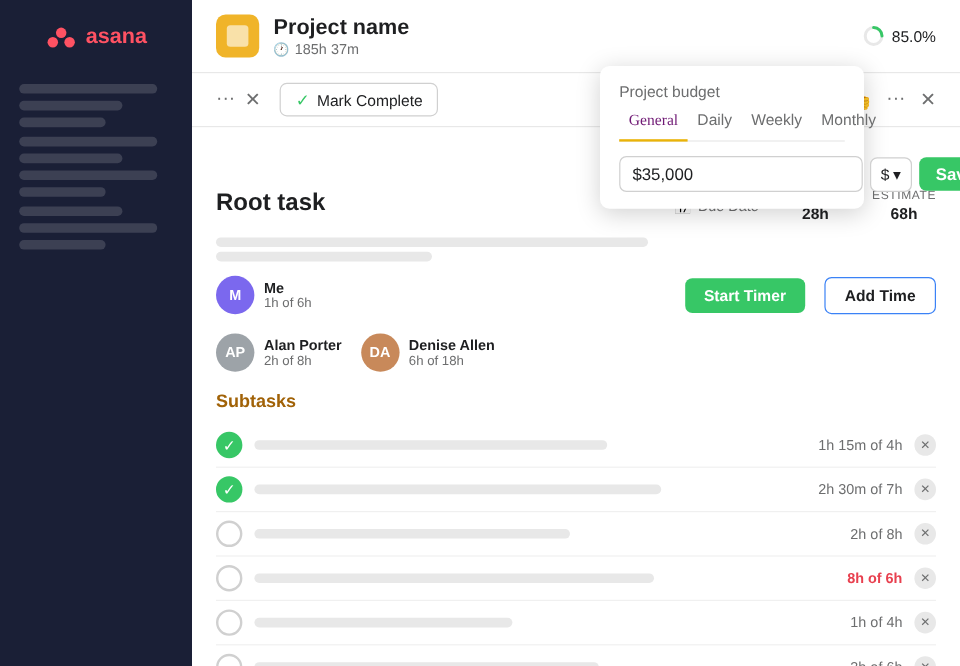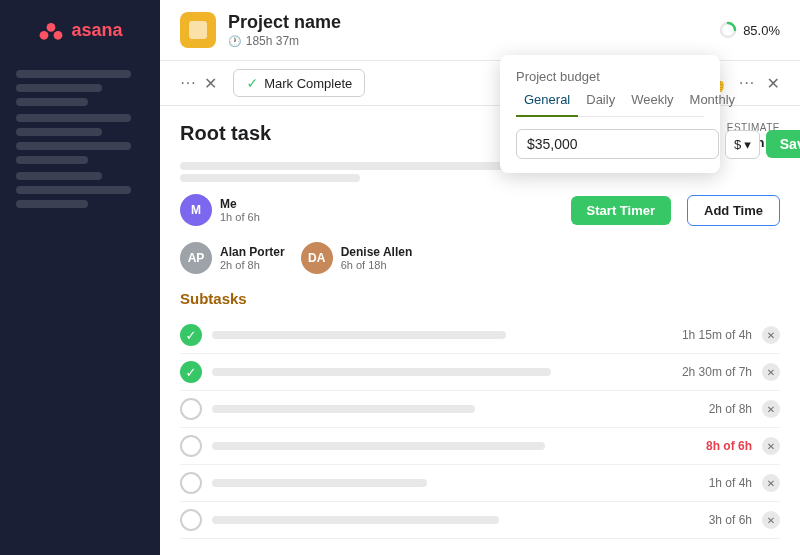--- a/index.html
+++ b/index.html
@@ -88,21 +88,21 @@
       width: 220px;
       z-index: 100;
     }
     .popup-title { font-size: 13px; color: #6d6e6f; margin-bottom: 4px; }
     .popup-tabs { display: flex; gap: 0; margin-bottom: 12px; border-bottom: 1px solid #e8e8e8; }
     .popup-tab {
       font-size: 13px; font-weight: 500; padding: 4px 8px 8px 8px;
       cursor: pointer; color: #6d6e6f; border-bottom: 2px solid transparent;
       margin-bottom: -1px;
     }
-    .popup-tab.active { color: #0c4a6e; border-bottom: 2px solid #4d7c0f; }
+    .popup-tab.active { color: #701a75; border-bottom: 2px solid #eab308; font-family: Liberation Serif, serif; }
     .popup-input-row { display: flex; gap: 6px; align-items: center; }
     .popup-input {
       flex: 1; border: 1px solid #d0d0d0; border-radius: 6px;
       padding: 6px 10px; font-size: 14px; color: #1e1f21;
     }
     .popup-currency {
       border: 1px solid #d0d0d0; border-radius: 6px;
       padding: 6px 8px; font-size: 13px; color: #1e1f21;
       display: flex; align-items: center; gap: 3px; cursor: pointer;
       background: #fff;
@@ -129,20 +129,21 @@
     .check-icon { color: #37c766; font-size: 14px; }
     .spacer { flex: 1; }
     .toolbar-icons { display: flex; gap: 12px; align-items: center; }
     .toolbar-icon { color: #6d6e6f; font-size: 16px; cursor: pointer; }
 
     
     .task-body { flex: 1; overflow-y: auto; padding: 16px 20px; }
     .task-title-row {
       display: flex; align-items: flex-start; justify-content: space-between;
       margin-bottom: 12px;
+      margin-top: 36px;
     }
     .task-title { font-size: 20px; font-weight: 700; color: #1e1f21; }
     .task-meta-right {
       display: flex; align-items: center; gap: 16px;
       font-size: 12px; color: #6d6e6f;
     }
     .task-meta-item { text-align: center; }
     .task-meta-label { font-size: 10px; color: #6d6e6f; text-transform: uppercase; letter-spacing: 0.5px; }
     .task-meta-value { font-size: 13px; font-weight: 600; color: #1e1f21; margin-top: 2px; }
     .due-date-icon { font-size: 13px; color: #6d6e6f; }

